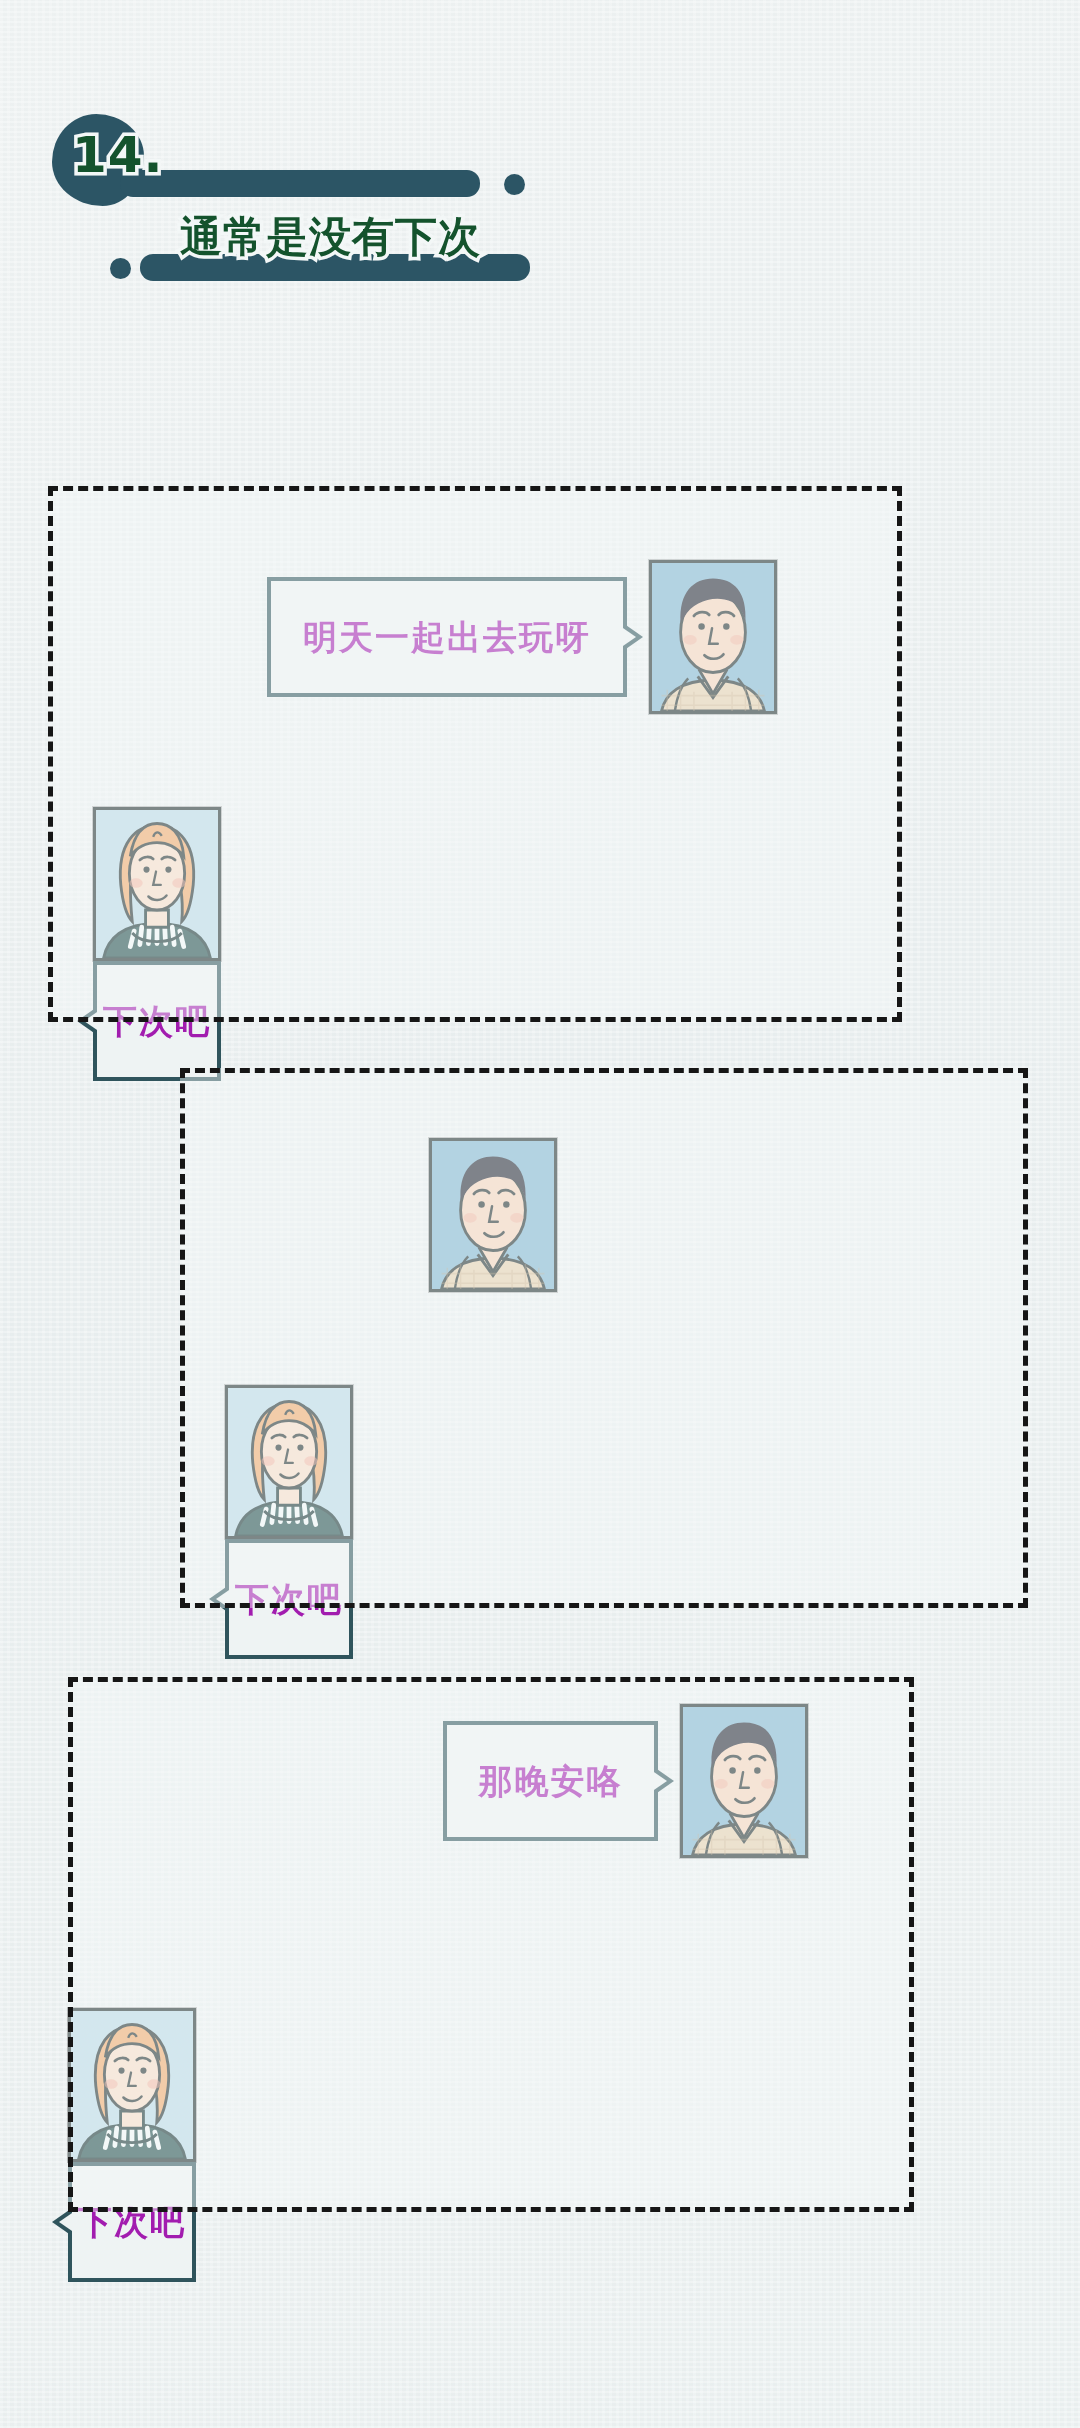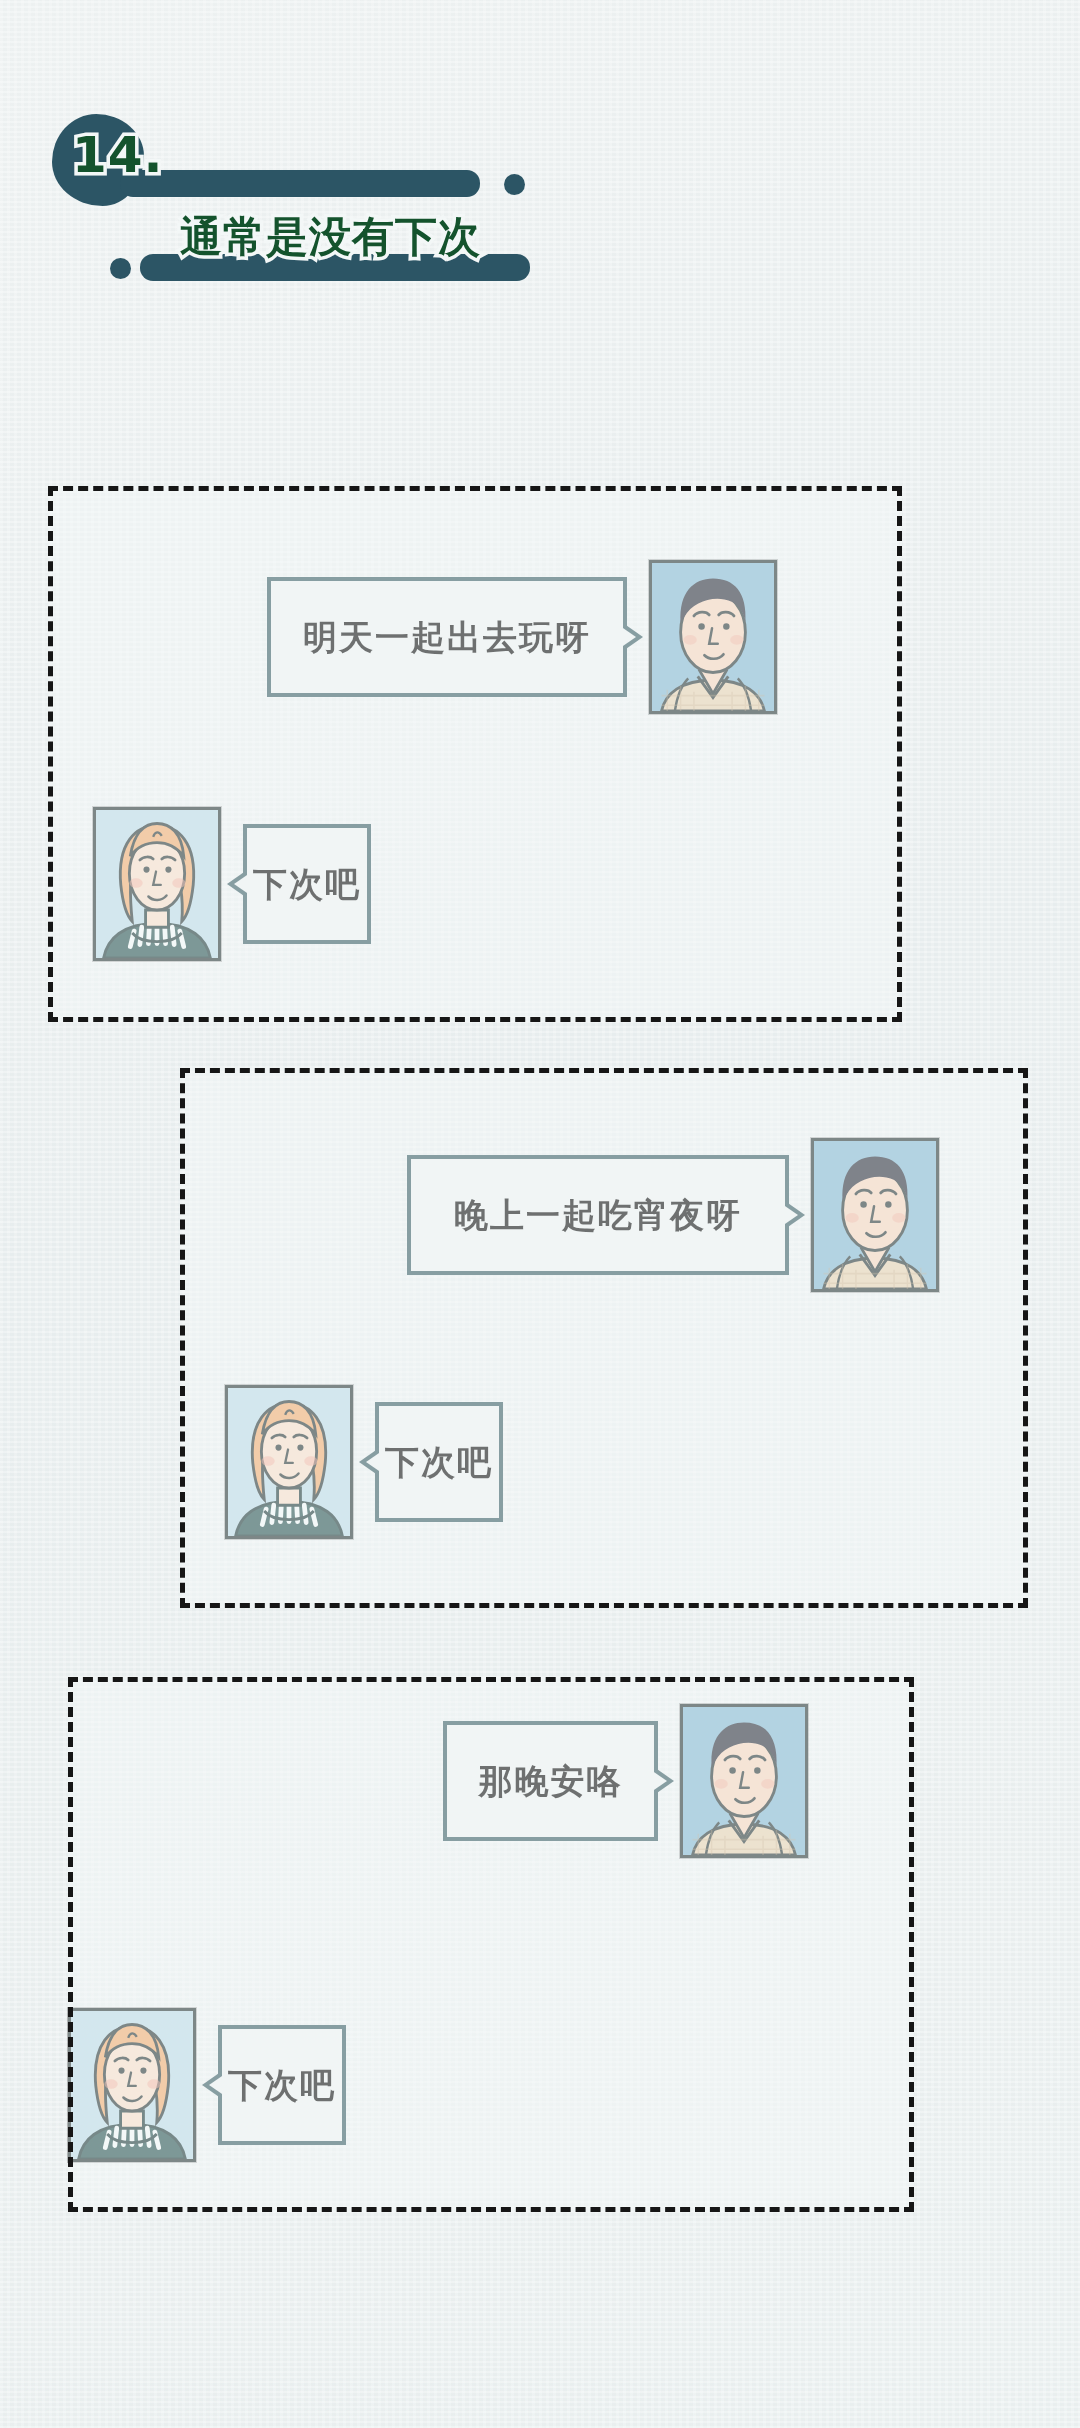--- a/index.html
+++ b/index.html
@@ -116,28 +116,28 @@
   #panel-2 { left: 180px; top: 1068px; width: 848px;  height: 540px; }
   #panel-3 { left: 68px;  top: 1677px; width: 846px;  height: 535px; }
 
   
   .msg-row {
     position: absolute;
     display: flex;
     align-items: center;
   }
   .msg-row.right { flex-direction: row; }
-  .msg-row.left  { flex-direction: row; }
+  .msg-row.left  { flex-direction: column; }
 
   
   .bubble {
     position: relative;
     border: 4px solid #2f545c;
     background: #eef3f3;
-    color: #000000;
+    color: #a21caf;
     font-size: 34px;
     font-weight: 600;
     letter-spacing: 2px;
     display: flex;
     align-items: center;
     justify-content: center;
     box-sizing: border-box;
     font-family: "DejaVu Sans", "Liberation Sans", sans-serif;
     line-height: 1;
     white-space: nowrap;
@@ -293,21 +293,20 @@
       <ellipse cx="87" cy="76" rx="7" ry="5" fill="#f09a86" opacity=".5"></ellipse>
     </svg>
   </div>
   <div class="sp-22"></div>
   <div class="bubble bub-in tail-left" style="width:128px;height:120px;">下次吧</div>
 </div>
 
 <div class="panel" id="panel-2"></div>
 
 <div class="msg-row right" id="p2-row-a">
-  <div class="bubble bub-out tail-right" style="width:382px;height:120px;">晚上一起吃宵夜呀</div>
   <div class="sp-22"></div>
   <div class="avatar" style="width:128px;height:154px;">
     <svg viewBox="0 0 128 154" preserveAspectRatio="none">
       <rect x="0" y="0" width="128" height="154" fill="#7fb4cf"></rect>
       <path d="M64 122 C30 122 14 136 10 154 L118 154 C114 136 98 122 64 122 Z" fill="#e6cfae" stroke="#1d2b2b" stroke-width="3"></path>
       <path d="M50 112 L64 136 L78 112 L70 106 L58 106 Z" fill="#f6d3bb" stroke="#1d2b2b" stroke-width="3"></path>
       <path d="M48 118 L64 140 L80 118" fill="none" stroke="#1d2b2b" stroke-width="3"></path>
       <path d="M38 120 C30 128 26 140 24 154" fill="none" stroke="#1d2b2b" stroke-width="2.5"></path>
       <path d="M90 120 C98 128 102 140 104 154" fill="none" stroke="#1d2b2b" stroke-width="2.5"></path>
       <ellipse cx="64" cy="72" rx="34" ry="42" fill="#f6d3bb" stroke="#1d2b2b" stroke-width="3"></ellipse>

